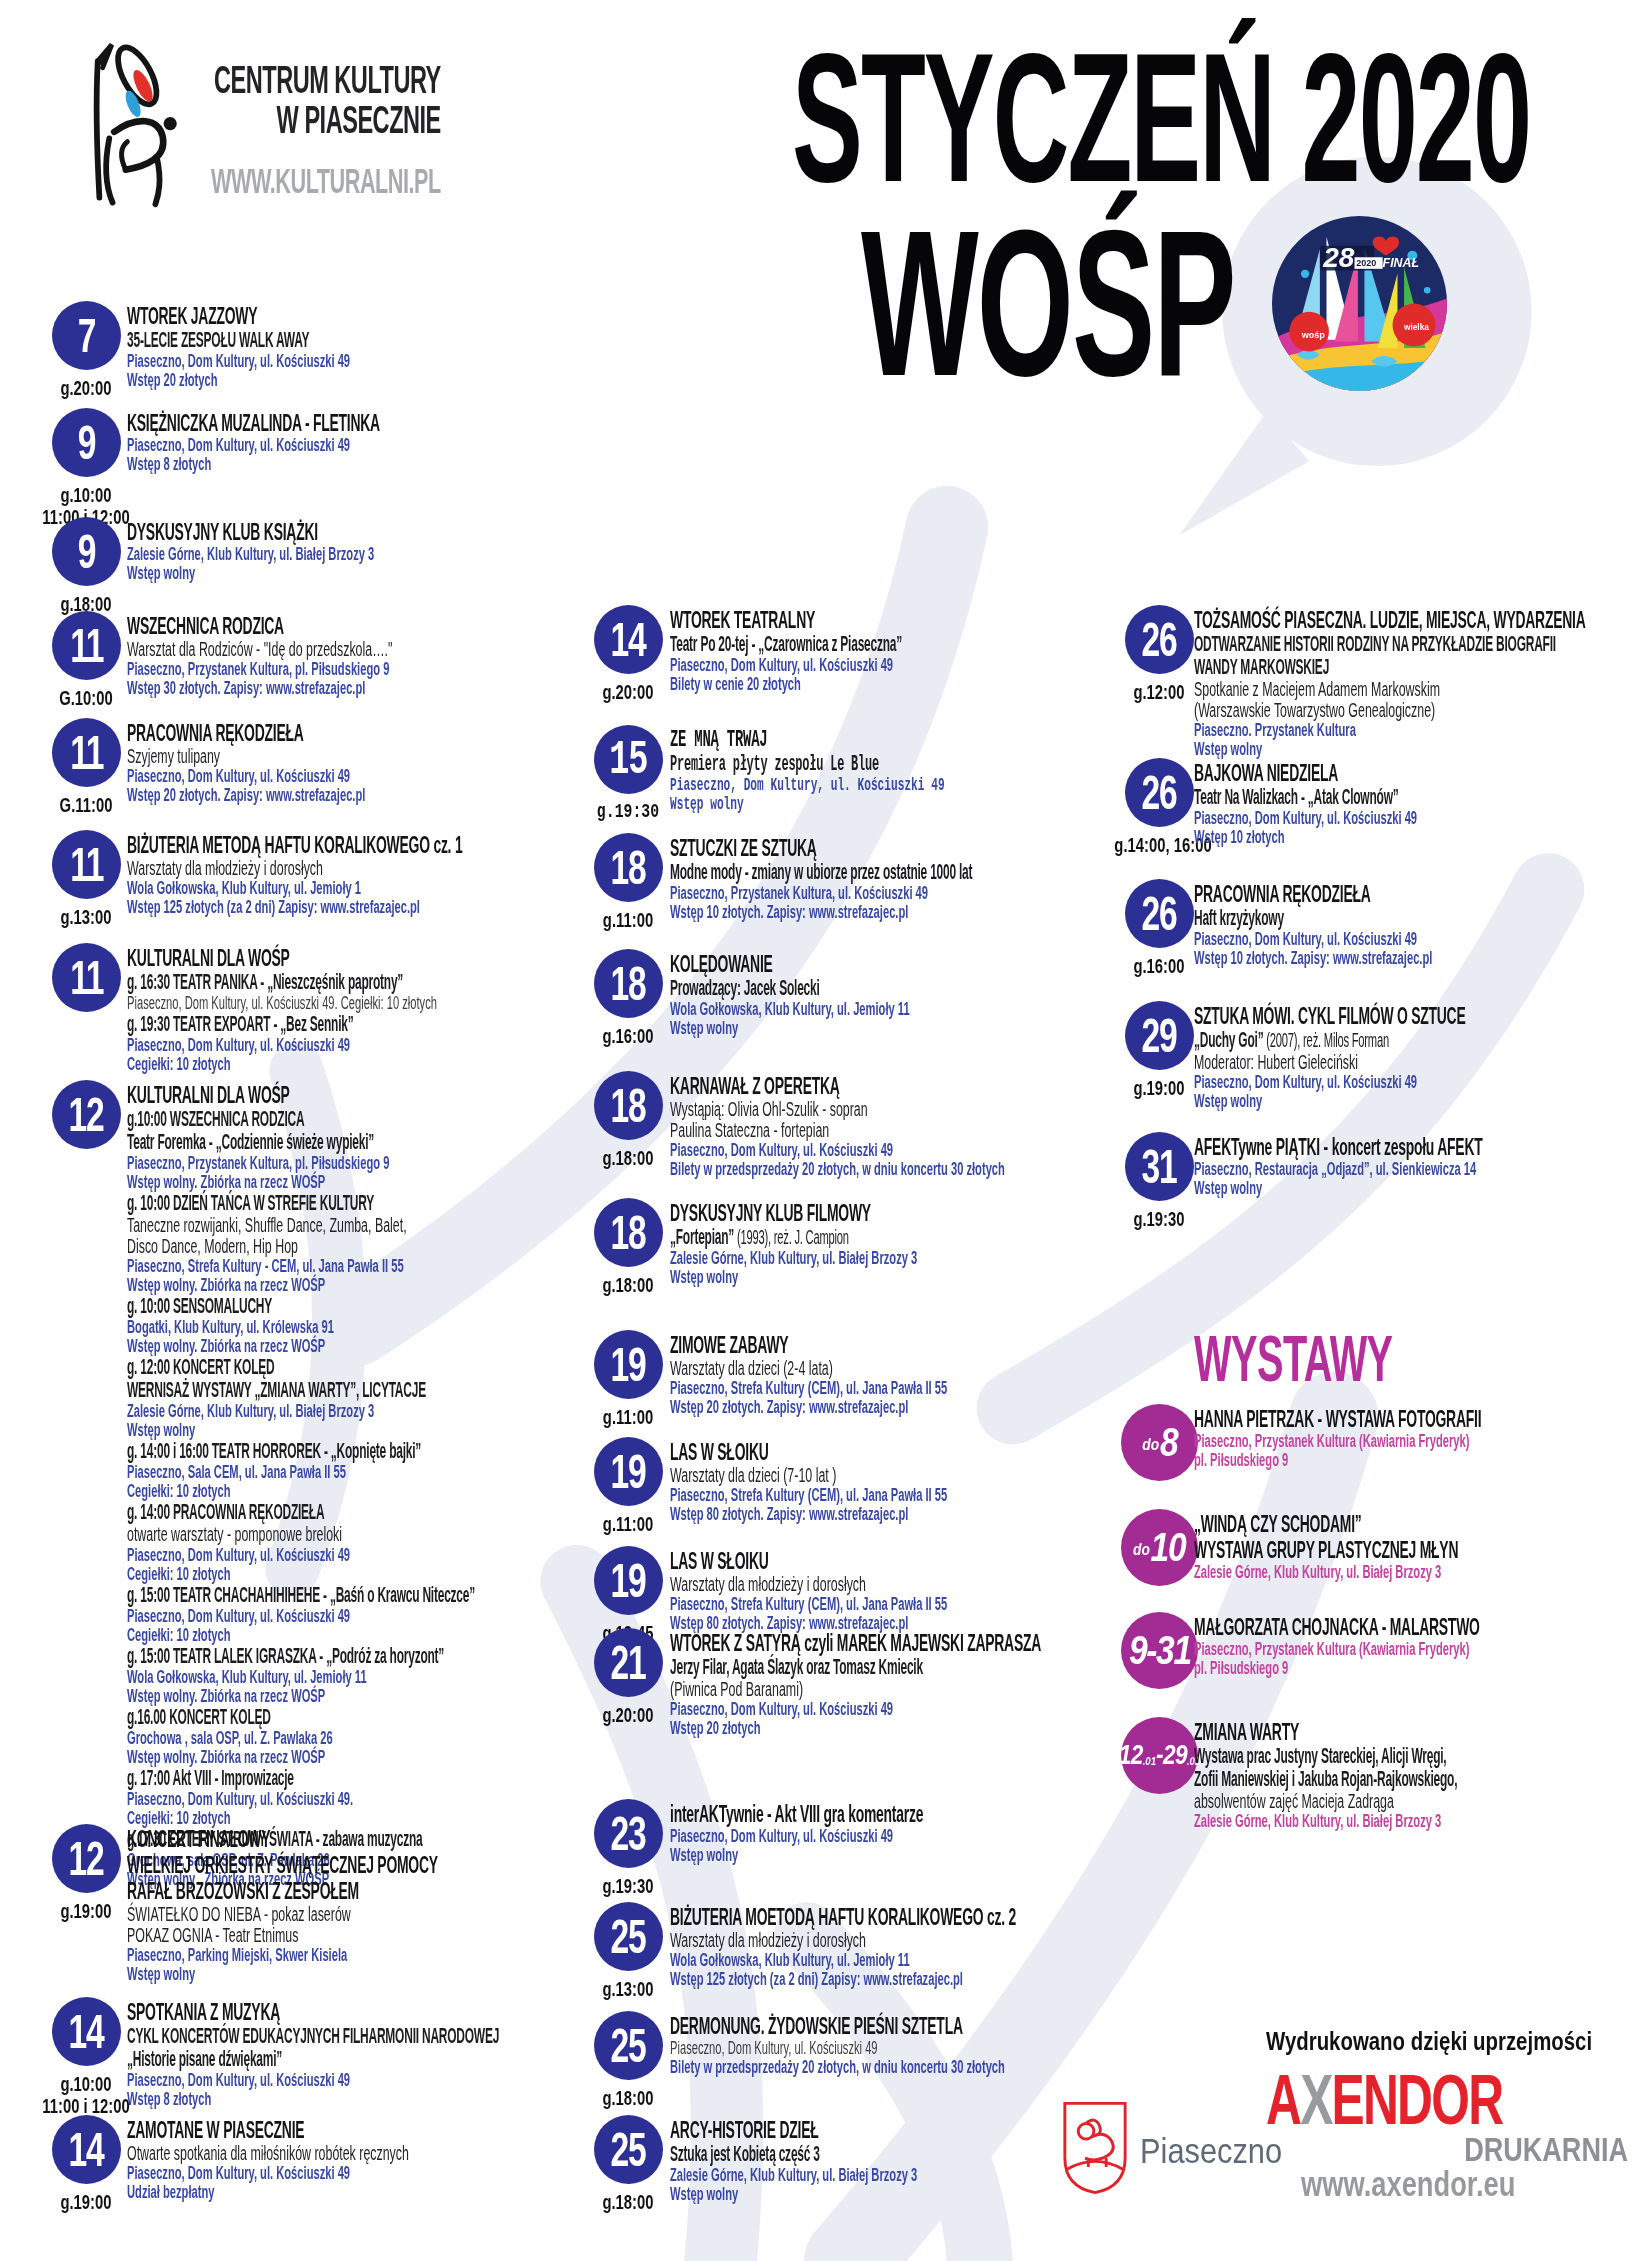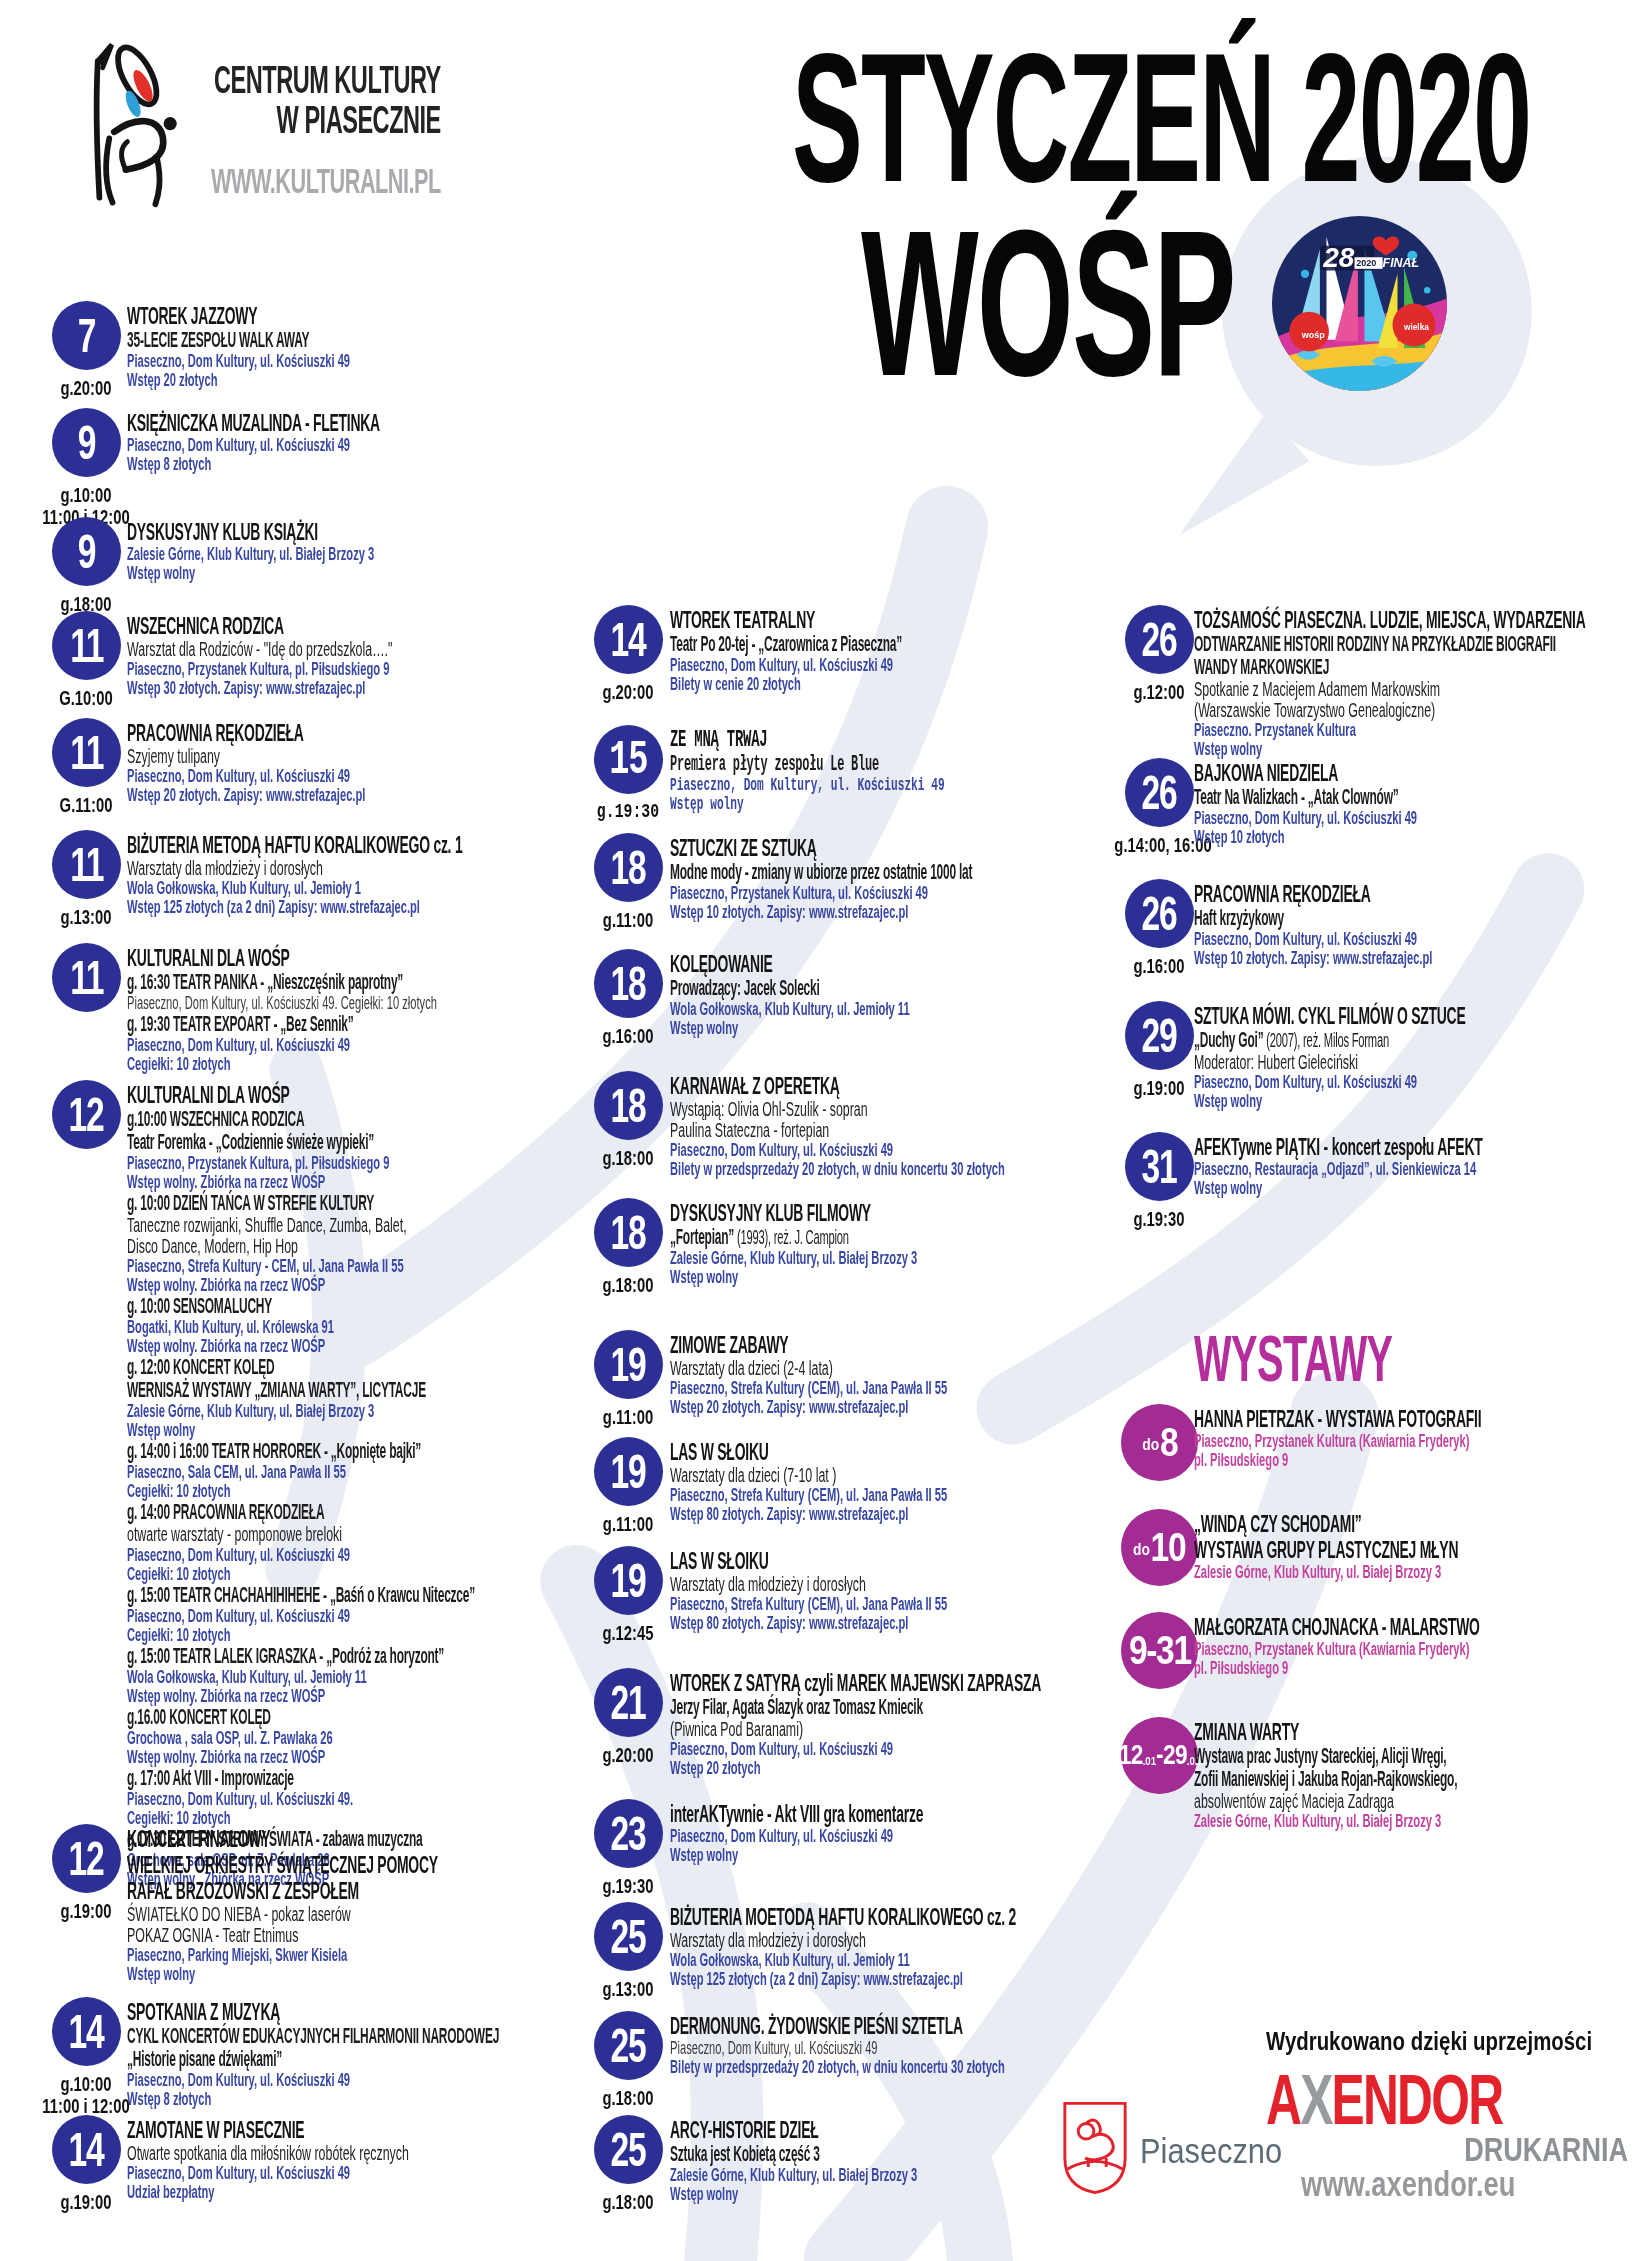--- a/index.html
+++ b/index.html
@@ -39,21 +39,21 @@
 
   
   .col{position:absolute;top:0;height:2261px;}
   #col1{left:45px;width:535px;--bl:-20.6px;--tl:82px;}
   #col2{left:589px;width:520px;--bl:-23px;--tl:81px;}
   #col3{left:1113px;width:534px;--bl:-15.6px;--tl:81px;}
   .event{position:absolute;left:0;width:100%;}
   .badge{position:absolute;left:var(--bl);top:0;width:124px;text-align:center;}
   .circle{margin:0 auto;width:69px;height:69px;border-radius:50%;background:var(--navy);
     color:#fff;display:flex;align-items:center;justify-content:center;}
-  .badge.pink .circle{background:var(--magenta);width:77px;height:77px;}
+  .badge.pink .circle{background:var(--magenta);width:77px;height:77px;font-style:italic;}
   .num{font-size:48px;font-weight:800;letter-spacing:-1.6px;transform:scaleX(.70);}
   .lbl{display:flex;align-items:center;justify-content:center;transform:scaleX(.84);white-space:nowrap;font-weight:800;color:#fff;}
   .lp-lg{font-size:40px;letter-spacing:-1.6px;}
   .lp-sm{font-size:16.5px;font-weight:700;margin-right:0.8px;position:relative;top:1.6px;}
   .lp-md{font-size:27px;letter-spacing:-0.8px;}
   .lp-xs{font-size:11.5px;position:relative;top:5.8px;}
   .times{margin-top:6.6px;font-weight:800;font-size:20.6px;line-height:22px;color:#111;
     transform:scaleX(.72);transform-origin:50% 0;white-space:nowrap;}
   .lines{margin-left:var(--tl);padding-top:1.6px;}
   .ln{white-space:nowrap;transform-origin:0 0;}
@@ -515,21 +515,21 @@
             <div>g.12:45</div>
           </div>
         </div>
         <div class="lines">
           <div class="ln s-title">LAS W SŁOIKU</div>
           <div class="ln s-plain">Warsztaty dla młodzieży i dorosłych</div>
           <div class="ln s-venue">Piaseczno, Strefa Kultury (CEM), ul. Jana Pawła II 55</div>
           <div class="ln s-venue">Wstęp 80 złotych. Zapisy: www.strefazajec.pl</div>
         </div>
       </div>
-      <div class="event" style="top: 1668px;">
+      <div class="event" style="top: 1628px;">
         <div class="badge">
           <div class="circle">
             <span class="num">21</span>
           </div>
           <div class="times">
             <div>g.20:00</div>
           </div>
         </div>
         <div class="lines">
           <div class="ln s-title">WTOREK Z SATYRĄ czyli MAREK MAJEWSKI ZAPRASZA</div>

